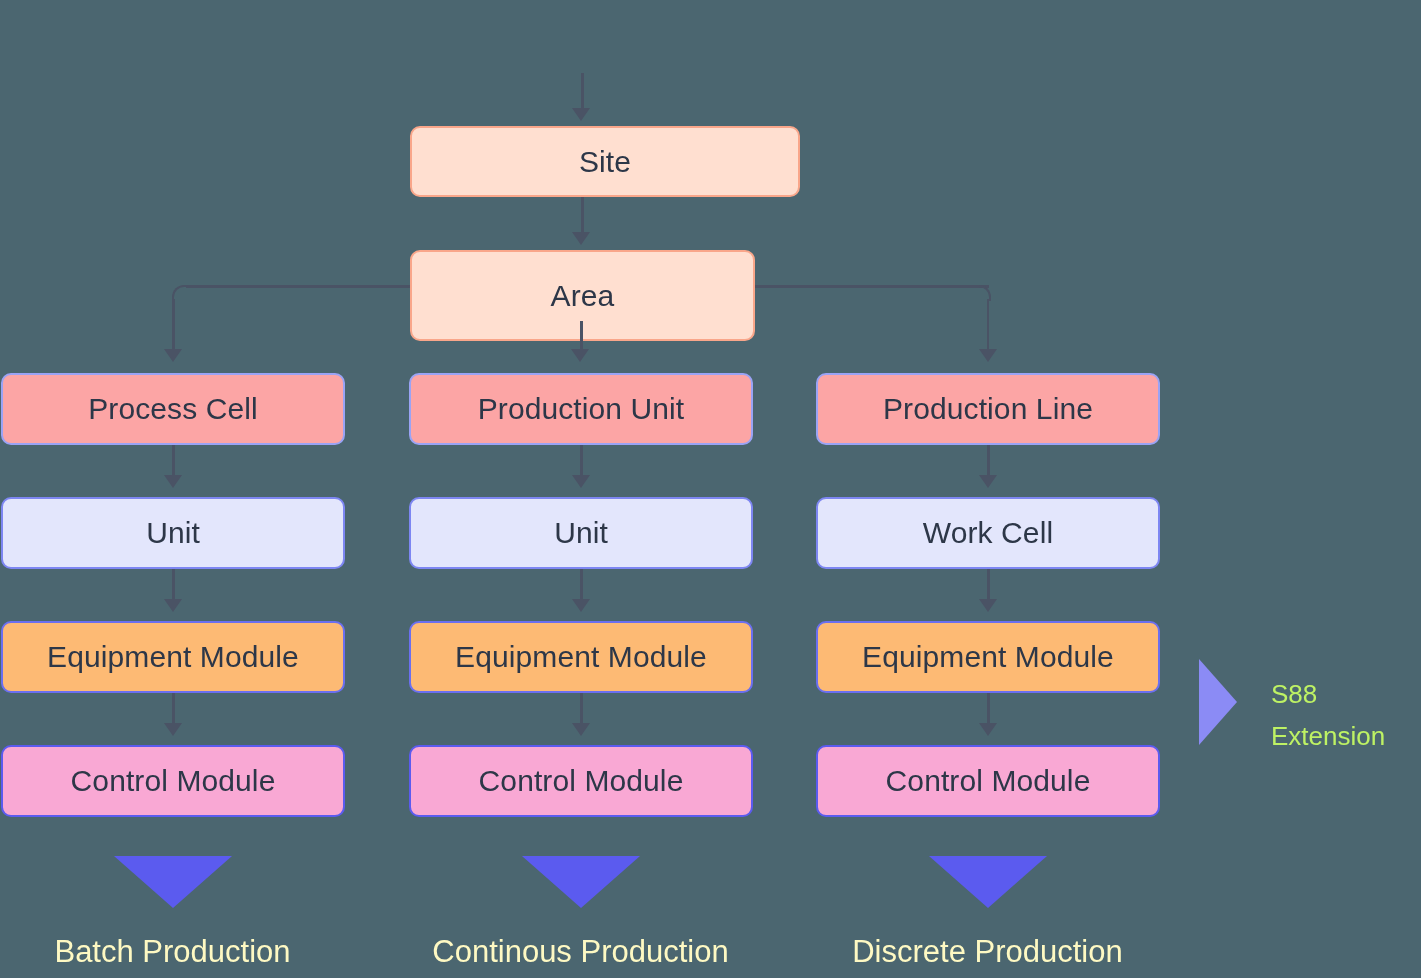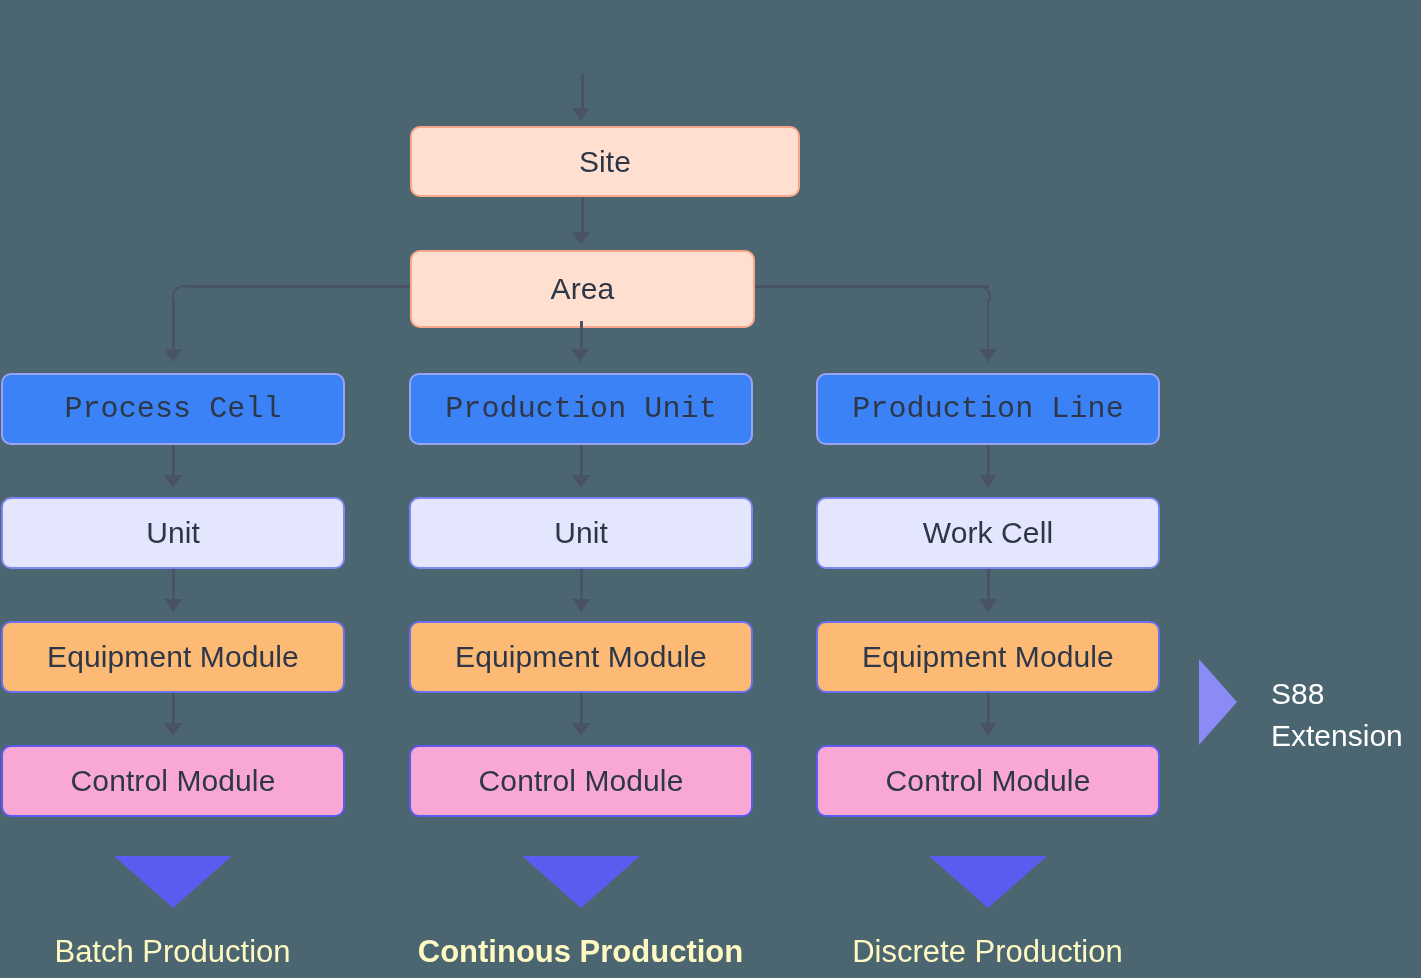--- a/index.html
+++ b/index.html
@@ -30,21 +30,21 @@
     border-width: 2.5px;
     border-style: solid;
     font-size: 30px;
     color: #2d3748;
     letter-spacing: 0.1px;
     white-space: nowrap;
   }
 
   
   .lvl-enterprise { background: #ffdfd0; border-color: #f9a68a; }
-  .lvl-l1         { background: #3b82f6; border-color: #9aa3f5; font-family: Liberation Mono, monospace; }
+  .lvl-l1         { background: #fca5a5; border-color: #9aa3f5; }
   .lvl-l2         { background: #e3e6fc; border-color: #7d86f2; }
   .lvl-l3         { background: #fdba74; border-color: #6b6ff0; text-align: center; }
   .lvl-l4         { background: #f9a8d4; border-color: #5b5bef; }
 
   
   .vline {
     position: absolute;
     width: 2.5px;
     background: #4a5365;
   }
@@ -93,43 +93,43 @@
   
   .s88-arrow {
     position: absolute;
     width: 0; height: 0;
     border-top: 43px solid transparent;
     border-bottom: 43px solid transparent;
     border-left: 38px solid #8b8bf5;
   }
   .s88-label {
     position: absolute;
-    font-size: 30px;
+    font-size: 26px;
     line-height: 42px;
-    color: #ffffff;
+    color: #bef264;
     white-space: nowrap;
   }
 </style>
 </head>
 <body>
 
 <div id="canvas">
 
 
   <div class="vline" style="left:581px; top:73px; height:37px;"></div>
   <div class="arrowhead" style="left:572px; top:108px;"></div>
 
   <div class="node lvl-enterprise" style="left:410px; top:126px; width:390px; height:71px;">
     <span>Site</span>
   </div>
 
   <div class="vline" style="left:581px; top:197px; height:37px;"></div>
   <div class="arrowhead" style="left:572px; top:232px;"></div>
 
-  <div class="node lvl-enterprise" style="left:410px; top:250px; width:345px; height:78px;">
+  <div class="node lvl-enterprise" style="left:410px; top:250px; width:345px; height:91px;">
     <span>Area</span>
   </div>
 
   <div class="hline" style="left:186px; top:285px; width:224px;"></div>
   <div class="elbow tl" style="left:172px; top:285px;"></div>
   <div class="vline" style="left:172px; top:299px; height:52px;"></div>
   <div class="arrowhead" style="left:164px; top:349px;"></div>
 
   <div class="vline" style="left:580px; top:321px; height:30px;"></div>
   <div class="arrowhead" style="left:571px; top:349px;"></div>
@@ -180,21 +180,21 @@
     <span>Equipment Module</span>
   </div>
   <div class="vline" style="left:580px; top:693px; height:32px;"></div>
   <div class="arrowhead" style="left:572px; top:723px;"></div>
 
   <div class="node lvl-l4" style="left:409px; top:745px; width:344px; height:72px;">
     <span>Control Module</span>
   </div>
 
   <div class="big-tri" style="left:522px; top:856px;"></div>
-  <div class="caption" style="left:408px; top:934px; width:345px;font-weight:bold;">Continous Production</div>
+  <div class="caption" style="left:408px; top:934px; width:345px;">Continous Production</div>
 
   <div class="node lvl-l1" style="left:816px; top:373px; width:344px; height:72px;justify-content:center;">
     <span>Production Line</span>
   </div>
   <div class="vline" style="left:987px; top:445px; height:32px;"></div>
   <div class="arrowhead" style="left:979px; top:475px;"></div>
 
   <div class="node lvl-l2" style="left:816px; top:497px; width:344px; height:72px;">
     <span>Work Cell</span>
   </div>

